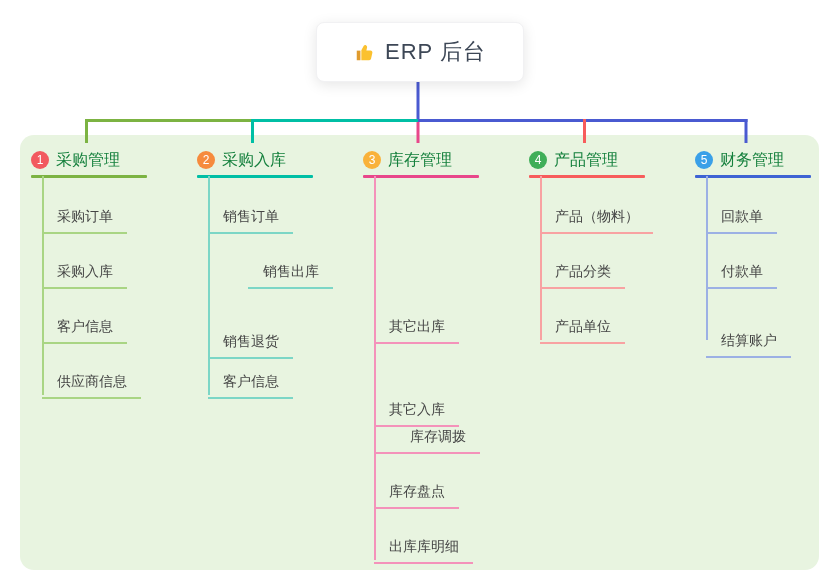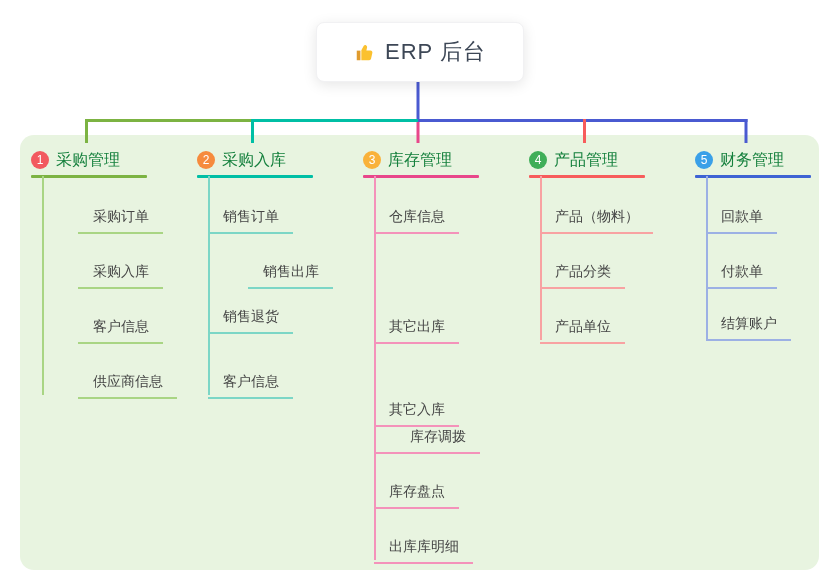--- a/index.html
+++ b/index.html
@@ -37,21 +37,21 @@
   .child-node{
     position:absolute;left:11px;height:26px;
     padding:0 14px 6px 15px;border-bottom:2px solid;
     display:flex;align-items:flex-end;white-space:nowrap;
     font-size:14px;color:#454545;
   }
   
   .b1 .branch-badge{background:#f2595f;}
   .b1 .branch-underline{background:#7cb342;}
   .b1 .child-spine{background:#a9d584;}
-  .b1 .child-node{border-color:#a9d584;margin-left:36px;}
+  .b1 .child-node{border-color:#a9d584;}
   .b2 .branch-badge{background:#f68b3d;}
   .b2 .branch-underline{background:#00bfa5;}
   .b2 .child-spine{background:#7cd6c6;}
   .b2 .child-node{border-color:#7cd6c6;}
   .b3 .branch-badge{background:#f9b23a;}
   .b3 .branch-underline{background:#e8478b;}
   .b3 .child-spine{background:#f492ba;}
   .b3 .child-node{border-color:#f492ba;}
   .b4 .branch-badge{background:#3fae58;}
   .b4 .branch-underline{background:#f75c5c;}
@@ -104,32 +104,31 @@
 
   <div class="branch b2" style="left:197px;">
     <div class="branch-header">
       <span class="branch-badge">2</span>
       <span class="branch-label">采购入库</span>
     </div>
     <div class="branch-underline"></div>
     <div class="child-spine" style="height:219px;"></div>
     <div class="child-node" style="top:53px;">销售订单</div>
     <div class="child-node" style="top:108px;margin-left:40px;">销售出库</div>
-    <div class="child-node" style="top:153px;">销售退货</div>
+    <div class="child-node" style="top:178px;">销售退货</div>
     <div class="child-node" style="top:218px;">客户信息</div>
   </div>
 
   <div class="branch b3" style="left:363px;">
     <div class="branch-header">
       <span class="branch-badge">3</span>
       <span class="branch-label">库存管理</span>
     </div>
     <div class="branch-underline"></div>
     <div class="child-spine" style="height:384px;"></div>
-    <div class="child-node" style="top:53px;">仓库信息</div>
     <div class="child-node" style="top:163px;">其它出库</div>
     <div class="child-node" style="top:218px;margin-top:28px;">其它入库</div>
     <div class="child-node" style="top:273px;padding-left:36px;">库存调拨</div>
     <div class="child-node" style="top:328px;">库存盘点</div>
     <div class="child-node" style="top:383px;">出库库明细</div>
   </div>
 
   <div class="branch b4" style="left:529px;">
     <div class="branch-header">
       <span class="branch-badge">4</span>
@@ -144,16 +143,16 @@
 
   <div class="branch b5" style="left:695px;">
     <div class="branch-header">
       <span class="branch-badge">5</span>
       <span class="branch-label">财务管理</span>
     </div>
     <div class="branch-underline"></div>
     <div class="child-spine" style="height:164px;"></div>
     <div class="child-node" style="top:53px;">回款单</div>
     <div class="child-node" style="top:108px;">付款单</div>
-    <div class="child-node" style="top:160px;">结算账户</div>
+    <div class="child-node" style="top:177px;">结算账户</div>
   </div>
 
 </div>
 
 </body></html>

